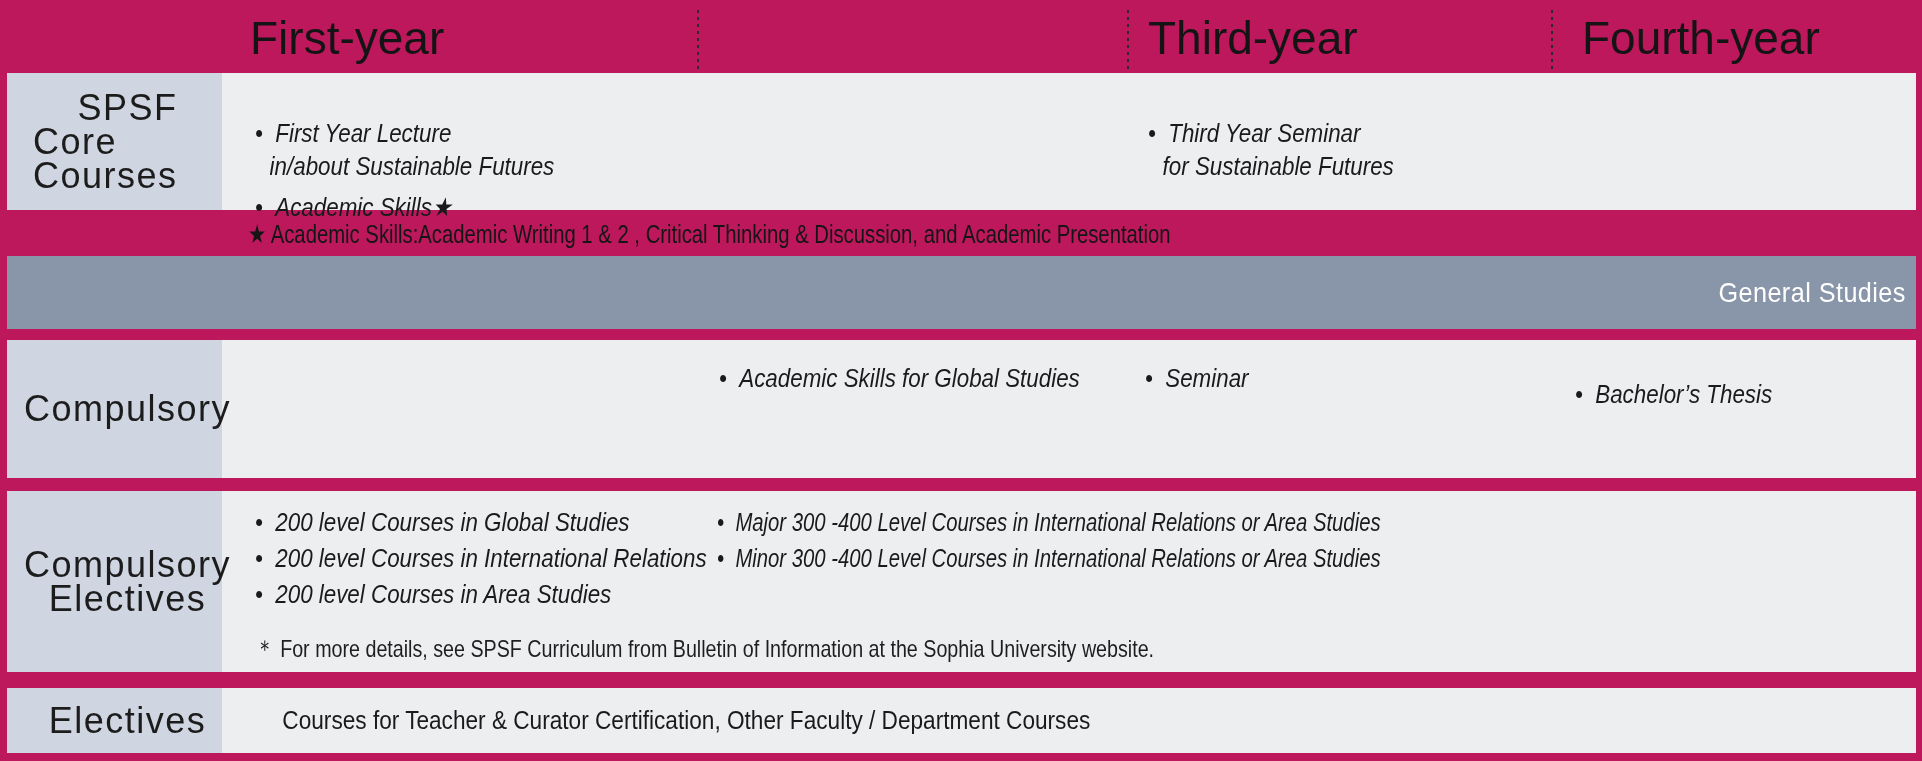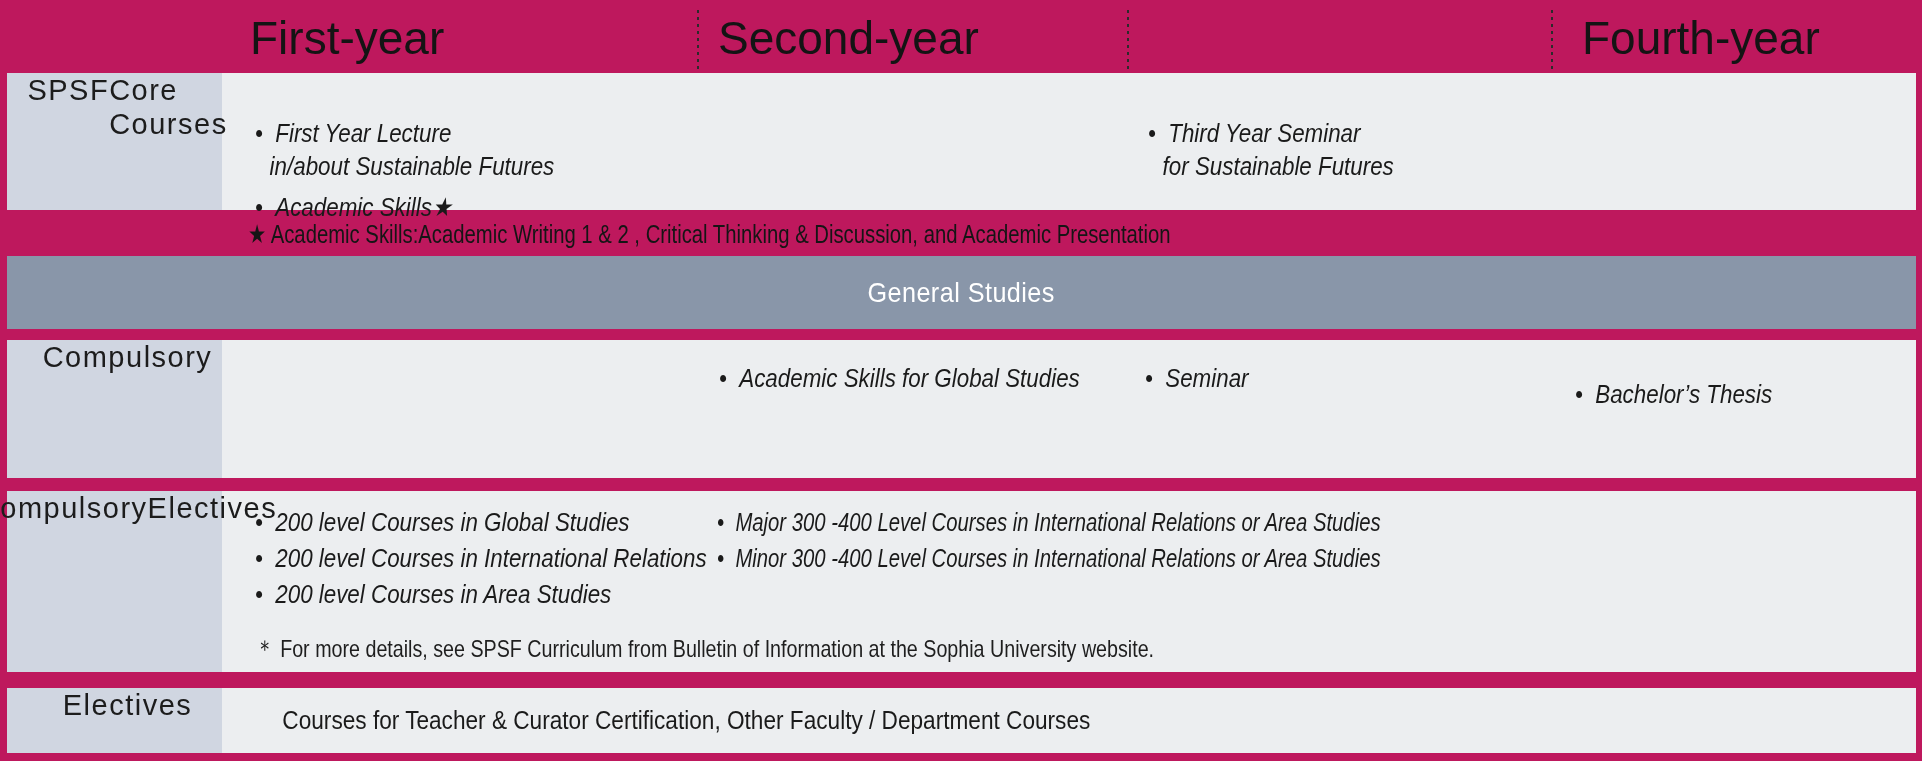--- a/index.html
+++ b/index.html
@@ -16,53 +16,53 @@
   .vd-top{top:10px;height:200px}
   .vd-mid{top:340px;height:138px}
   
   .row{position:absolute;left:7px;width:1909px;background:var(--row_bg,#eceef0);}
   .row1{top:73px;height:137px}
   .row2{top:340px;height:138px}
   .row3{top:491px;height:181px}
   .row4{top:688px;height:65px}
   .row-label{
     position:absolute;left:0;top:0;bottom:0;width:215px;background:var(--label_bg,#d0d6e1);
-    display:flex;flex-direction:row;justify-content:center;box-sizing:border-box;
-    padding-left:26px;font-size:29px;letter-spacing:1.5px;line-height:34px;color:#1c1c1c;
+    display:flex;flex-direction:column;justify-content:center;box-sizing:border-box;
+    padding-left:26px;font-size:36px;letter-spacing:1.5px;line-height:34px;color:#1c1c1c;align-items:center;
   }
   .col{position:absolute;font-style:italic;}
   .line{height:33px;line-height:33px;font-size:26px;white-space:nowrap;
         transform:scaleX(.86);transform-origin:0 50%;}
   .lh36 .line{height:36px;line-height:36px;}
   .bl::before{content:"\2022\00a0\00a0";}
   .cont{padding-left:17px;}
   .gap{height:8px;}
   .xnarrow{transform:scaleX(.78);}
   
   .footnote1{position:absolute;left:248px;top:218px;height:33px;line-height:33px;
              font-size:26px;white-space:nowrap;transform:scaleX(.78);transform-origin:0 50%;color:#151515;}
   .footnote2{position:absolute;left:248px;top:143px;height:30px;line-height:30px;
              font-size:24px;white-space:nowrap;transform:scaleX(.82);transform-origin:0 50%;color:#1e1e1e;}
   
   .banner{position:absolute;left:7px;top:256px;width:1909px;height:73px;background:var(--banner_bg,#8996a9);
-          text-align:center;}
+          text-align:right;}
   .banner-text{display:inline-block;line-height:73px;font-size:28px;color:#ffffff;
                letter-spacing:.5px;transform:scaleX(.9);transform-origin:50% 50%;white-space:nowrap;}
   
   .center-content{position:absolute;left:215px;right:0;top:0;bottom:0;text-align:left;}
   .center-content span{display:inline-block;line-height:65px;font-size:26px;white-space:nowrap;
                        transform:scaleX(.87);transform-origin:50% 50%;}
 </style>
 </head>
 <body>
 
 <div id="canvas">
 
   <div class="col-head ch1">First-year</div>
-  <div class="col-head ch2">Second-year</div>
+  <div class="col-head ch3">Third-year</div>
   <div class="col-head ch4">Fourth-year</div>
 
   <div class="vdash vd1 vd-top"></div>
   <div class="vdash vd2 vd-top"></div>
   <div class="vdash vd3 vd-top"></div>
 
   <div class="row row1">
     <div class="row-label">
       <span>SPSF</span>
       <span>Core Courses</span>

